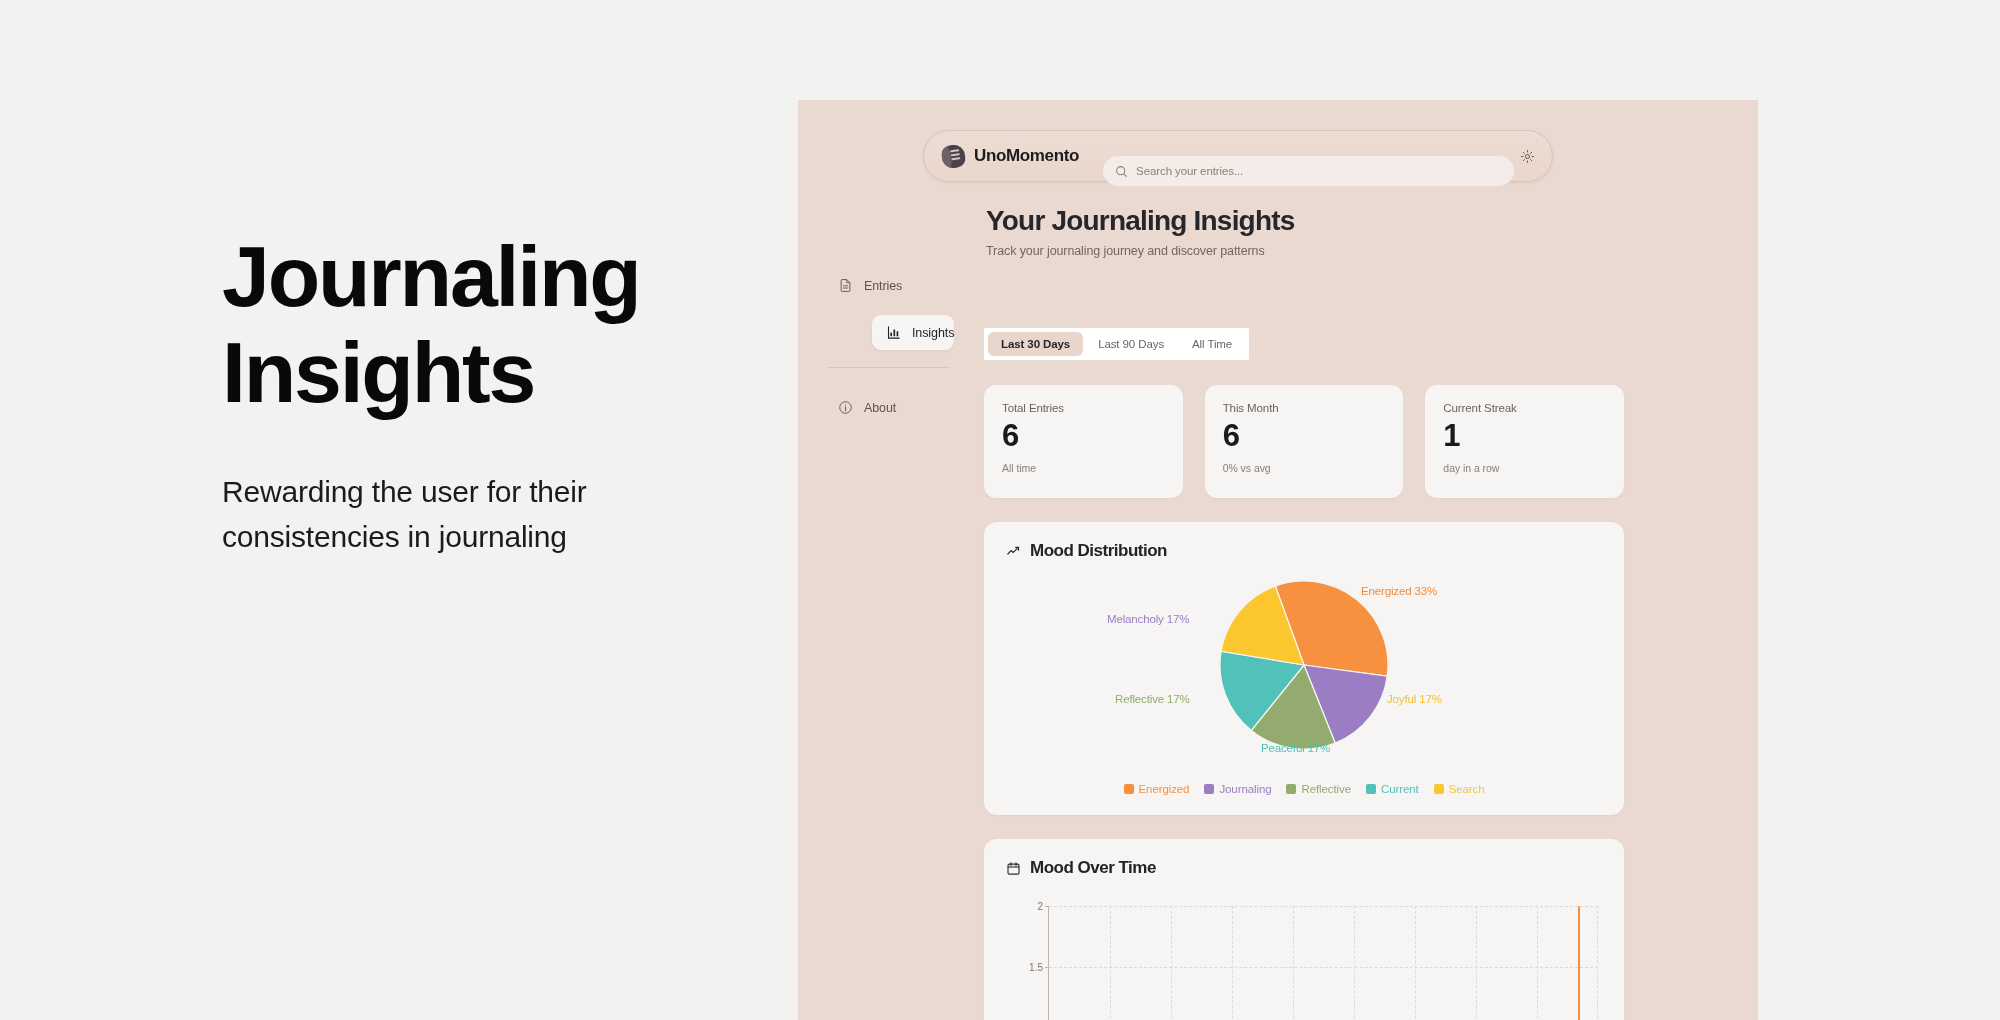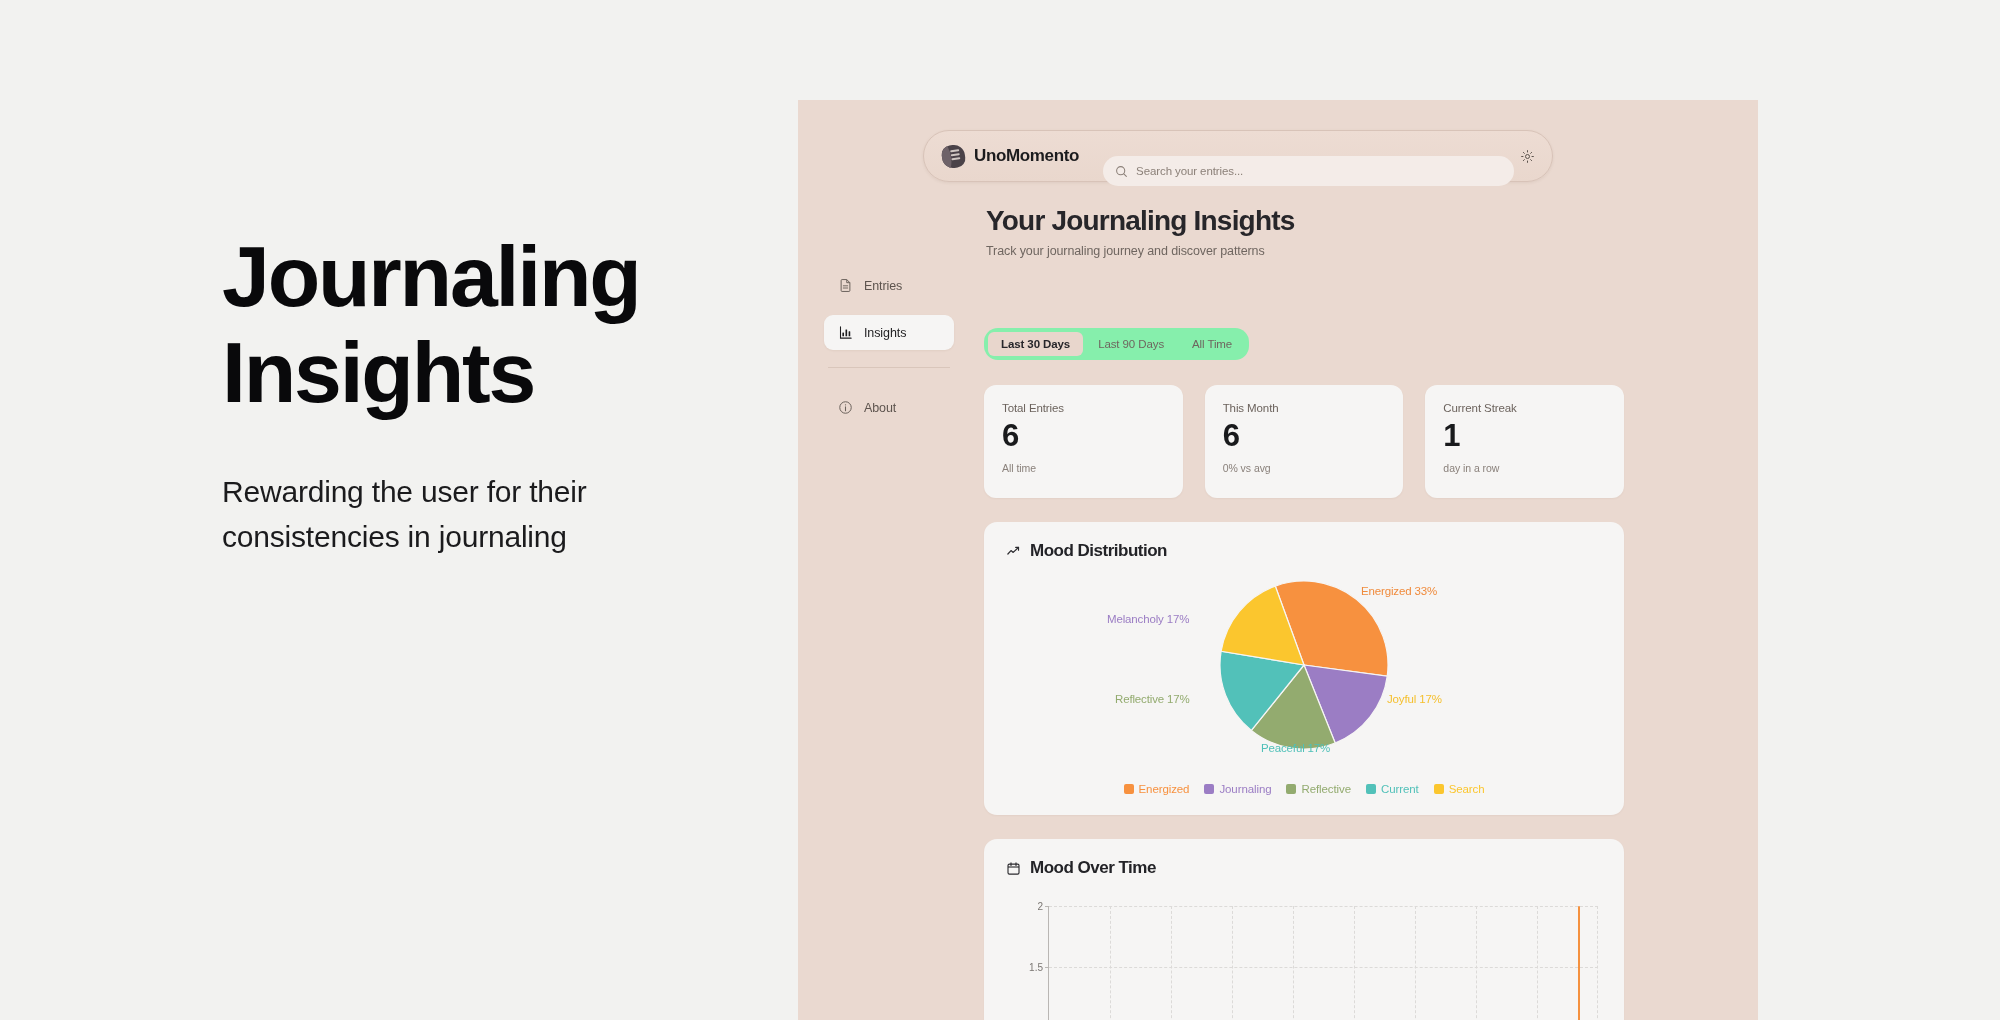--- a/index.html
+++ b/index.html
@@ -131,39 +131,40 @@
     font-size: 12.5px;
     color: #5d544e;
     letter-spacing: -0.1px;
     margin-bottom: 12px;
   }
   .nav-item.active {
     background: #f6f5f4;
     color: #1f1e20;
     font-weight: 500;
     box-shadow: 0 1px 2px rgba(120,90,70,0.08);
+    margin-left: 48px;
   }
   .nav-item .ic { width: 15px; height: 15px; flex: 0 0 auto; display: block; }
   .nav-div {
     height: 1px; background: #d9c6bb;
     margin: 17px 4px 22px 4px;
   }
 
   
   .content {
     position: absolute;
     left: 186px; top: 228px;
     width: 640px;
   }
 
   
   .range-tabs {
     display: inline-flex; align-items: center;
-    background: #86efac;
-    border-radius: 14px;
+    background: #ffffff;
+    border-radius: 1px;
     padding: 4px;
     gap: 2px;
   }
   .range-tab {
     font-size: 11.5px;
     color: #6e655f;
     padding: 6px 13px;
     border-radius: 6px;
     letter-spacing: -0.1px;
     white-space: nowrap;

